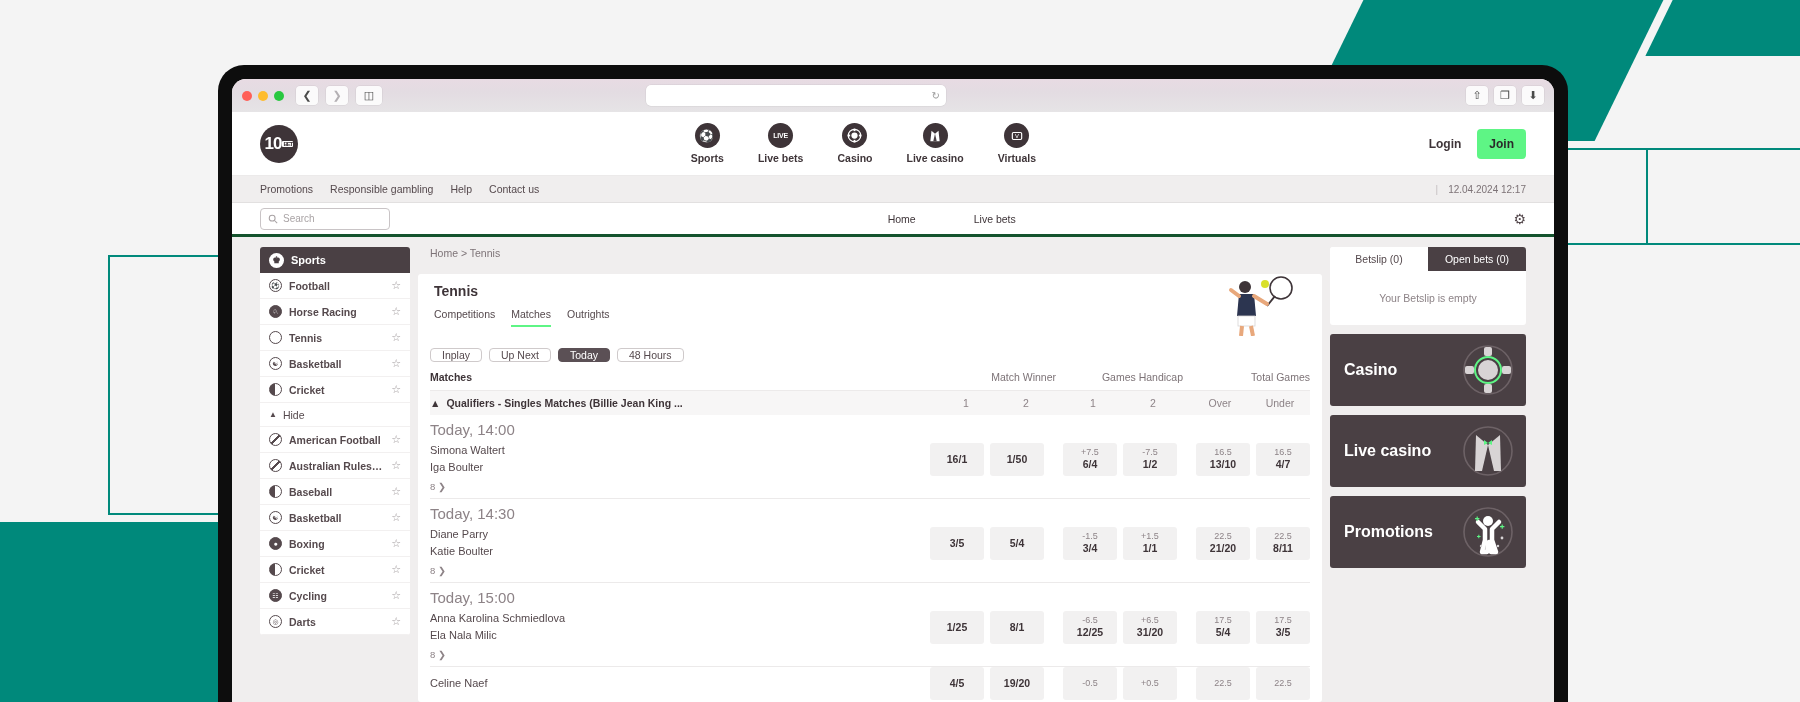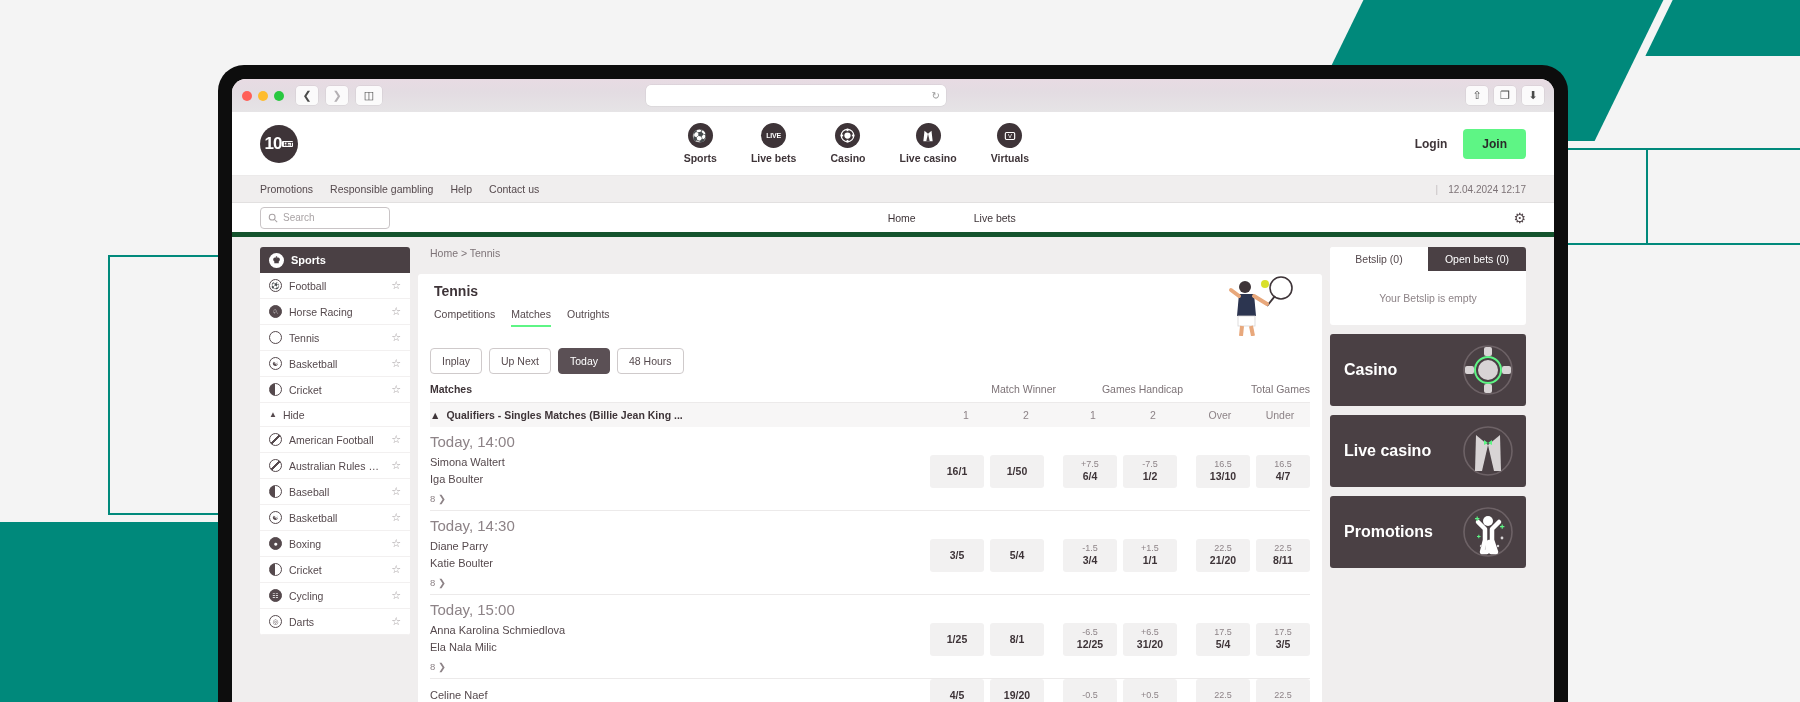--- a/index.html
+++ b/index.html
@@ -142,21 +142,21 @@
   .nav-icon.live { font-size: 7px; font-weight: bold; letter-spacing: -.2px; }
   .nav-icon.virt { font-size: 9px; }
   .nav-label {
     font-size: 10.5px; font-weight: bold; color: #3e3438;
   }
   .header-right { display: flex; align-items: center; gap: 16px; }
   .login-link { font-size: 12px; font-weight: bold; color: #3e3438; cursor: pointer; }
   .join-btn {
     background: #5ef585; color: #2a2a2a;
     font-size: 12px; font-weight: bold;
-    padding: 8px 19px; border-radius: 4px;
+    padding: 8px 12px; border-radius: 4px;
     border: none; cursor: pointer;
     font-family: inherit;
   }
 
   
   .sub-nav {
     height: 27px;
     background: #f0eeee;
     display: flex; align-items: center;
     padding: 0 28px;
@@ -169,21 +169,21 @@
     display: flex; gap: 10px; align-items: center;
   }
   .sub-nav .divider { color: #c3bdbf; }
 
   
   .search-row {
     height: 34px;
     background: #fff;
     display: flex; align-items: center;
     padding: 0 28px;
-    border-bottom: 5px solid #14532d;
+    border-bottom: 3px solid #14532d;
   }
   .search-box {
     width: 130px; height: 22px;
     border: 1px solid #c9c4c6;
     border-radius: 4px;
     display: flex; align-items: center;
     padding: 0 7px; gap: 5px;
   }
   .search-box input {
     border: none; outline: none;
@@ -242,20 +242,21 @@
     font-size: 7px; color: #55494d;
     overflow: hidden;
   }
   .sb-ic.filled { background: #55494d; color: #fff; }
   .sb-ic.half { background: linear-gradient(90deg,#55494d 50%, #fff 50%); }
   .sb-ic.diag { background: linear-gradient(135deg,#fff 45%, #55494d 45%, #55494d 55%, #fff 55%); }
   .sb-label {
     font-size: 10.5px; color: #55494d;
     white-space: nowrap; overflow: hidden; text-overflow: ellipsis;
     flex: 1;
+    font-weight: bold;
   }
   .star { font-size: 11px; color: #a49ea0; cursor: pointer; }
   .sb-hide {
     height: 24px;
     display: flex; align-items: center; gap: 6px;
     padding: 0 9px;
     font-size: 10.5px; color: #55494d;
     border-bottom: 1px solid #f2f0f0;
     cursor: pointer;
   }
@@ -291,21 +292,21 @@
     width: 95px; height: 62px;
   }
 
   
   .filters { display: flex; gap: 7px; padding: 12px 12px 9px 12px; }
   .filter-btn {
     border: 1px solid #cfcacb;
     background: #fff;
     border-radius: 4px;
     font-size: 10.5px; color: #55494d;
-    padding: 6px 11px;
+    padding: 0 11px;
     cursor: pointer;
     font-family: inherit;
   }
   .filter-btn.active { background: #5b5055; color: #fff; border-color: #5b5055; }
 
   
   .table-wrap { padding: 0 12px 0 12px; }
   .thead {
     display: flex; align-items: center;
     font-size: 10.5px; color: #7d7377;

